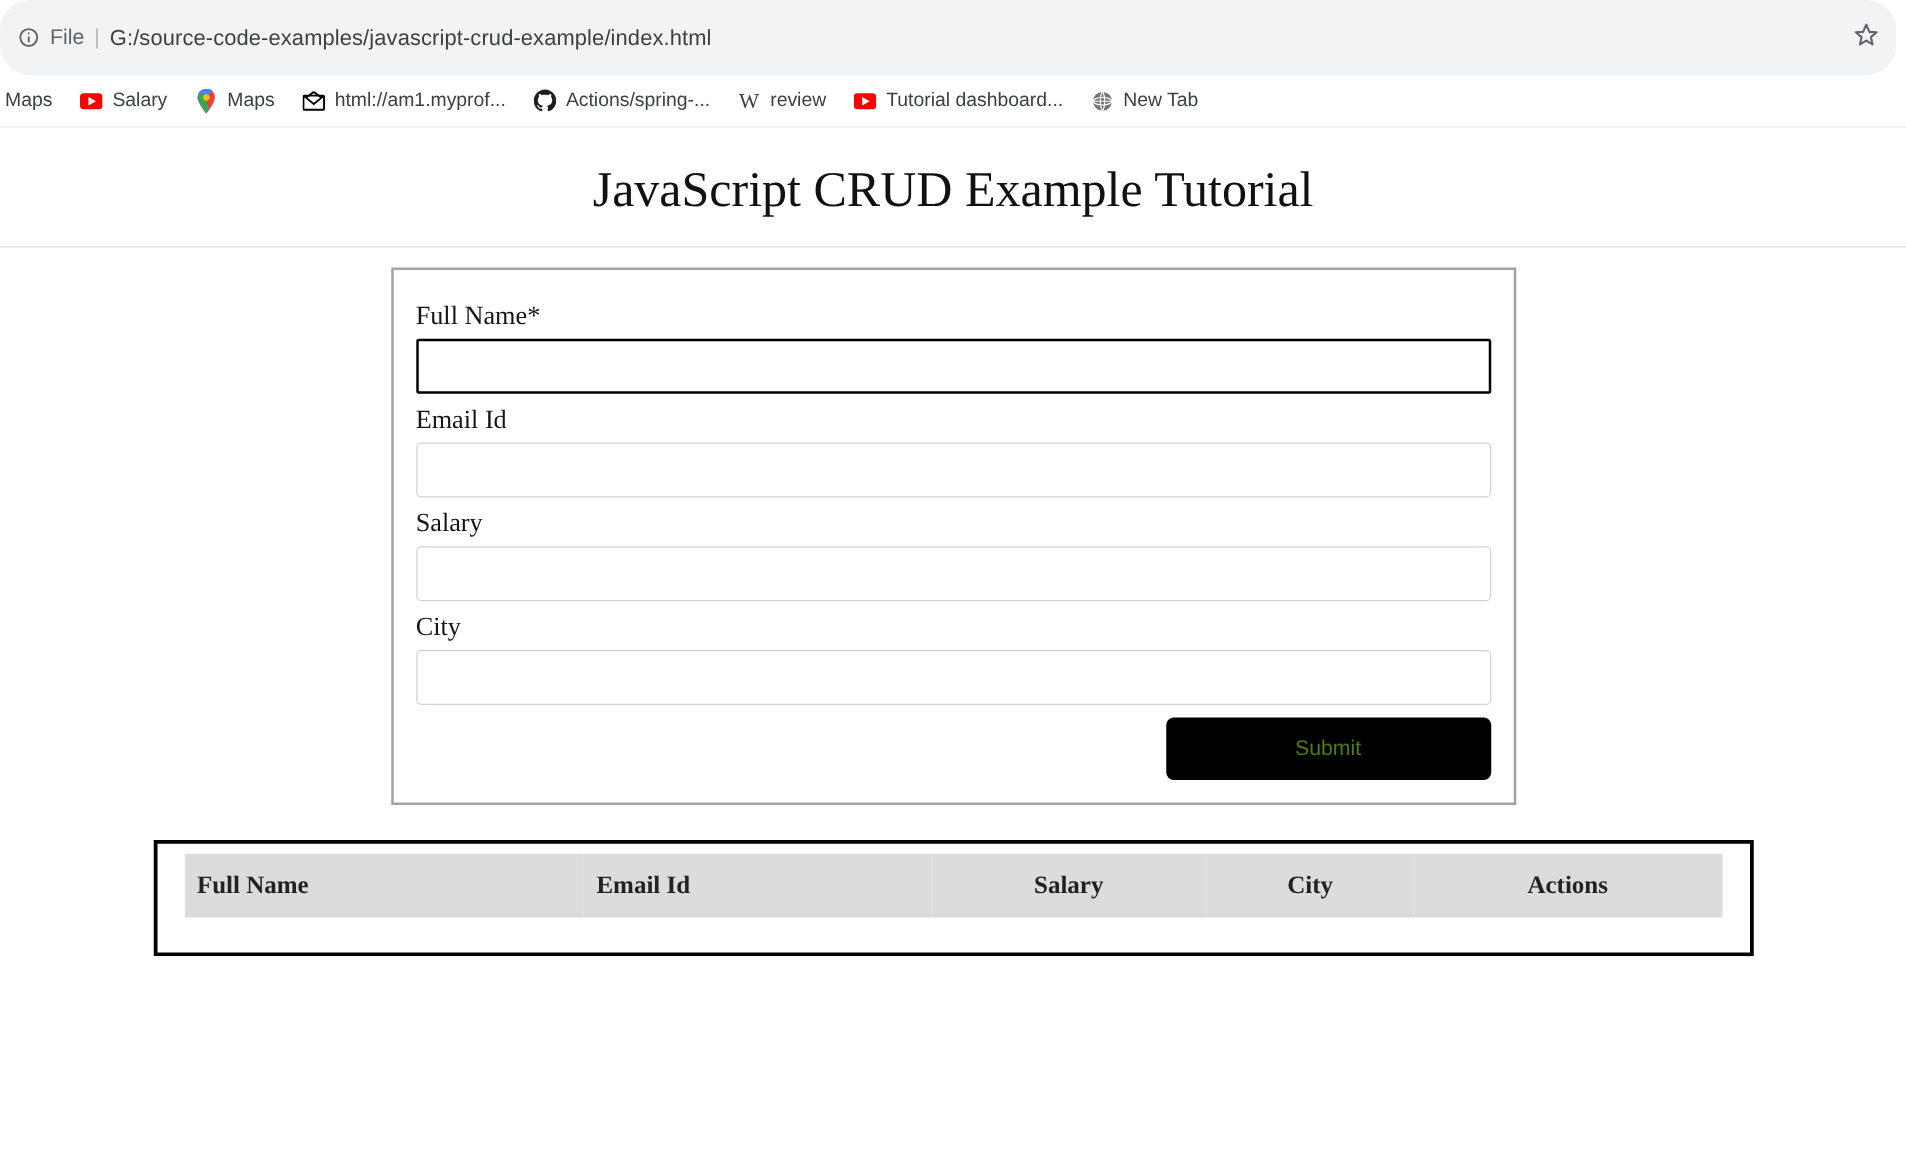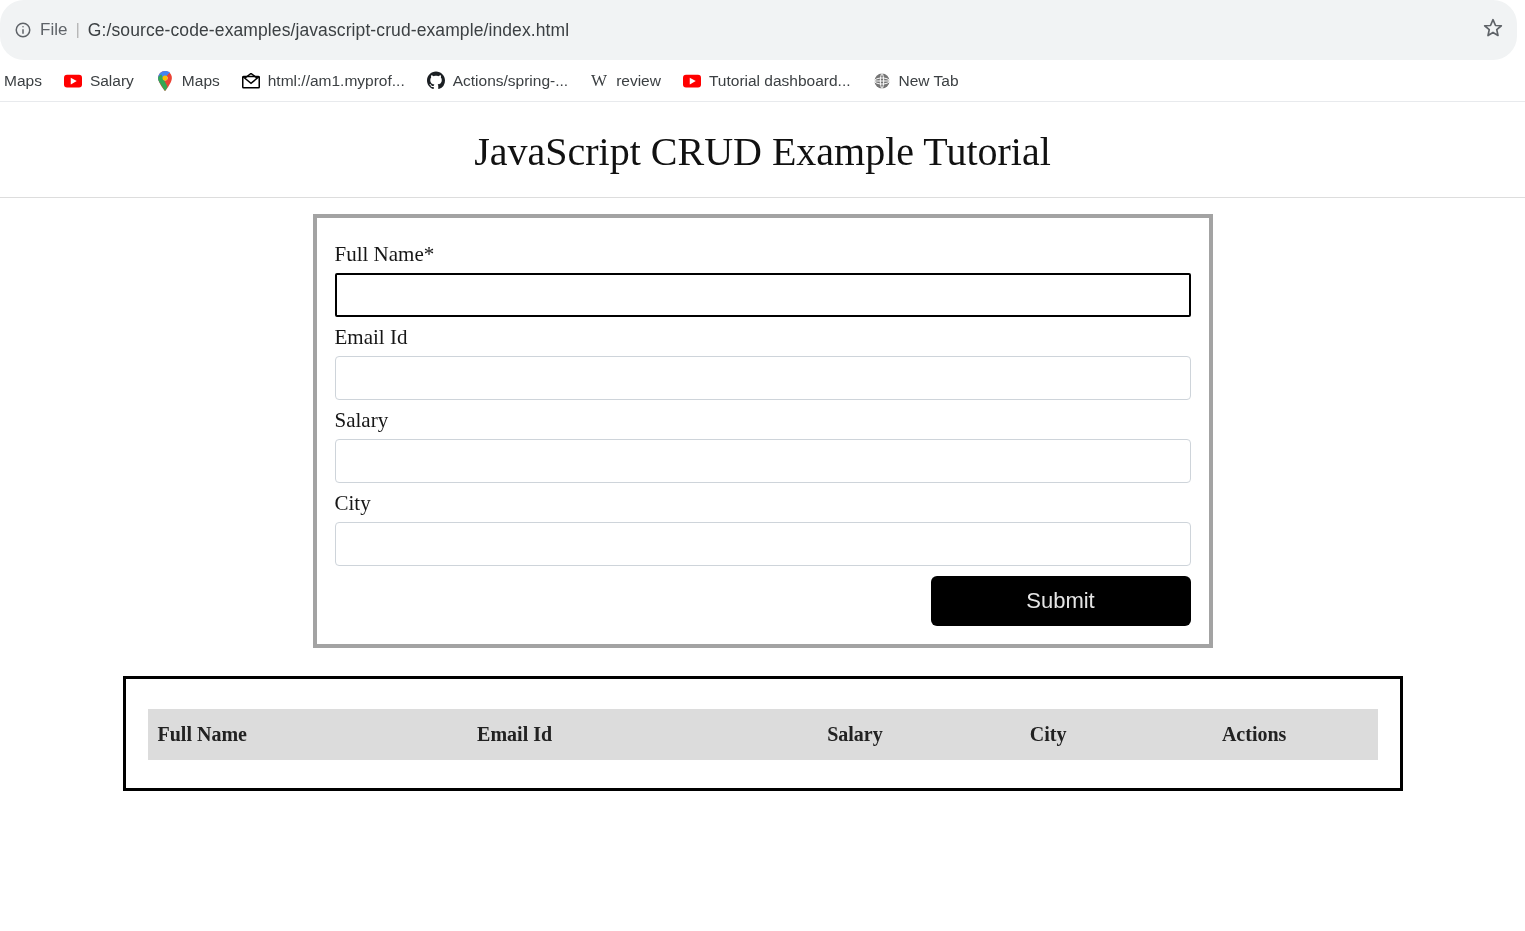--- a/index.html
+++ b/index.html
@@ -44,50 +44,50 @@
       font-weight: 400;
       font-size: 40px;
       color: #111;
       margin: 26px 0 22px;
     }
     .page hr { border: none; border-top: 1px solid #ddd; margin: 0; }
 
     .form-box {
       width: 900px;
       margin: 16px auto 0;
-      border: 4px solid #a3a3a3;
+      border: 2px solid #a3a3a3;
       padding: 16px 18px 18px;
       font-family: "Times New Roman", Times, serif;
     }
     .form-label { font-size: 21px; color: #161616; margin: 8px 0 6px; display:block; }
     .form-input {
       width: 100%;
       height: 44px;
       font-size: 18px;
       padding: 6px 10px;
       border: 1px solid #ced4da;
       border-radius: 4px;
       outline: none;
     }
     .form-input.focused { border: 2px solid #000; border-radius: 2px; }
     .form-row { margin-bottom: 6px; }
     .submit-row { display:flex; justify-content:flex-end; margin-top:10px; }
     .submit-btn {
-      background: #000; color:#e5e5e5; border:none;
+      background: #000; color:#4d7c0f; border:none;
       font-family: Arial, Helvetica, sans-serif;
-      font-size: 22px;
+      font-size: 17px;
       height: 50px; width: 260px;
       border-radius: 6px; cursor:pointer;
     }
 
     .table-box {
       width: 1280px;
       margin: 28px auto 0;
       border: 3px solid #000;
-      padding: 30px 22px 28px;
+      padding: 8px 22px 28px;
     }
     .data-table { width: 100%; border-collapse: collapse; }
     .data-table thead th {
       background: #dcdcdc;
       font-family: "Times New Roman", Times, serif;
       font-weight: 700;
       font-size: 20px;
       text-align: left;
       padding: 14px 10px;
     }

